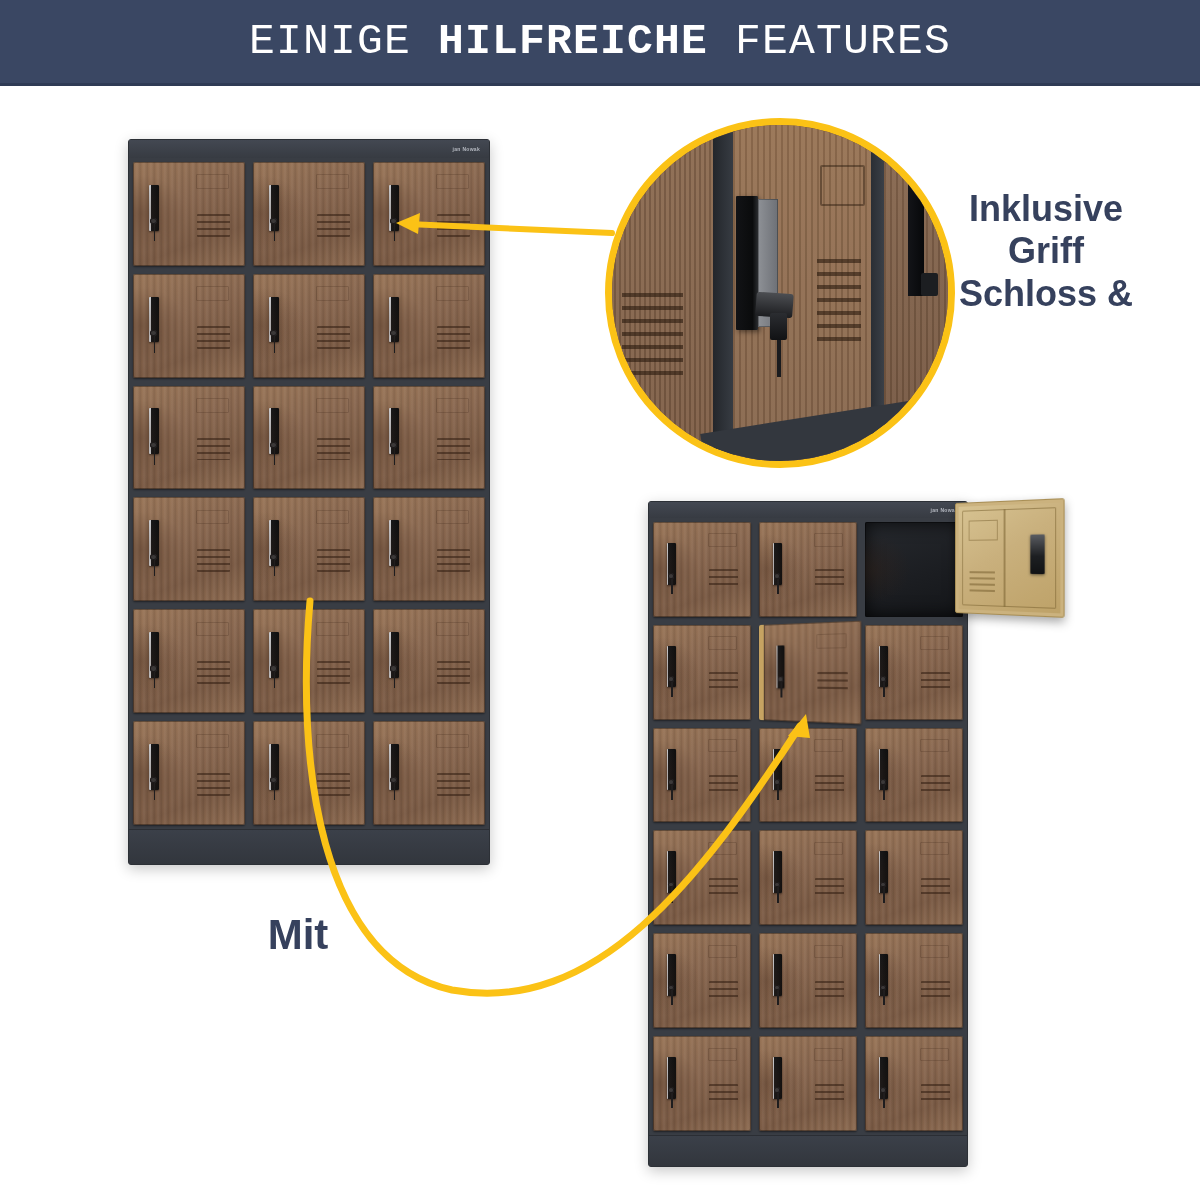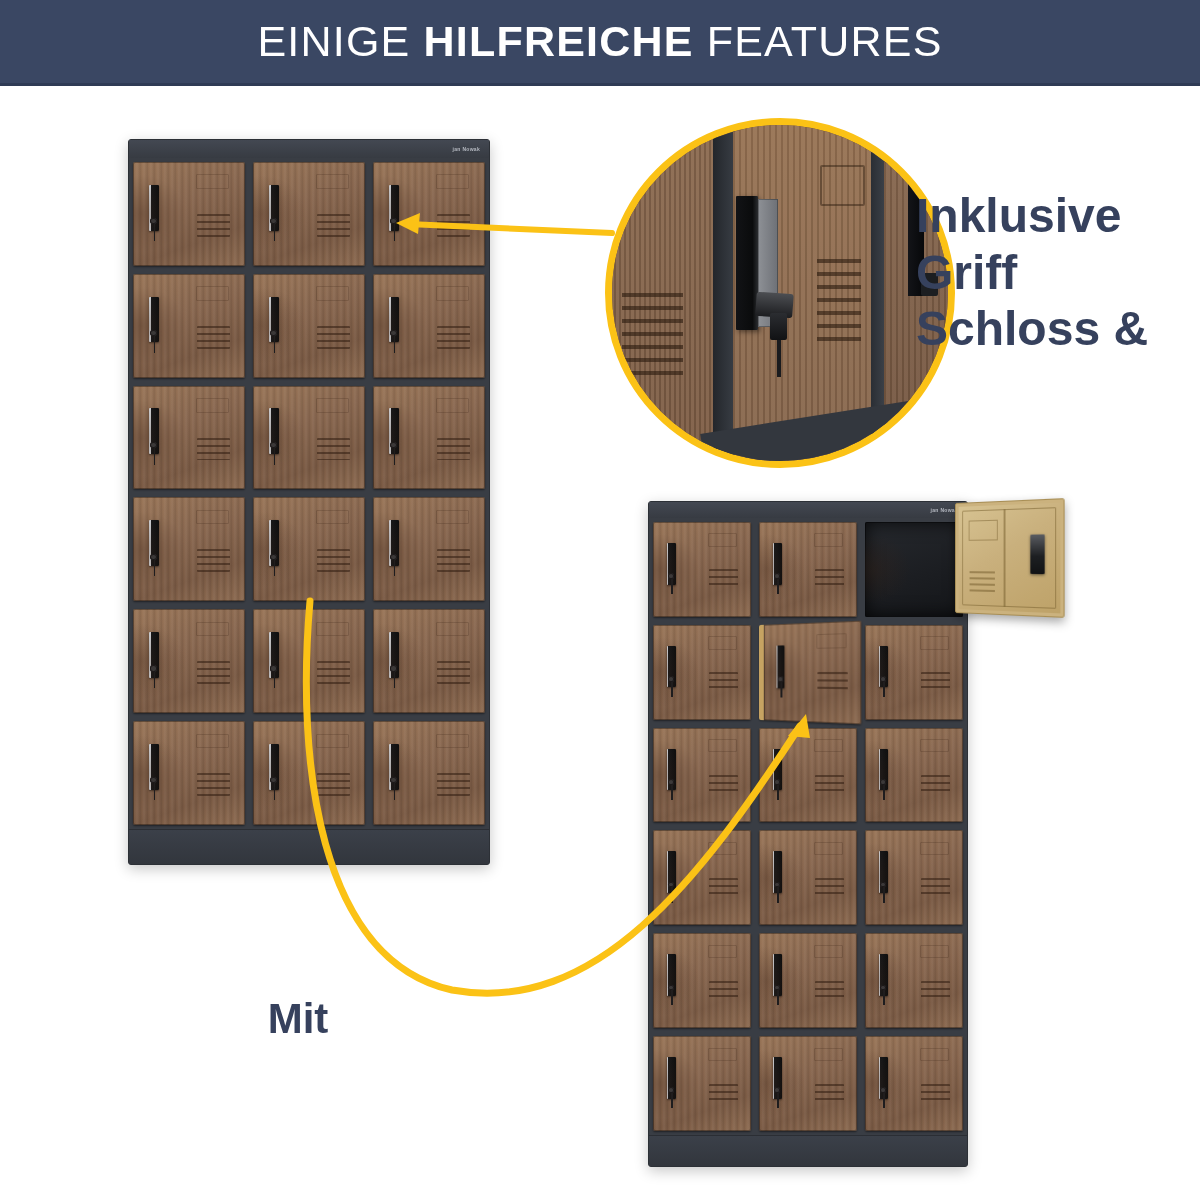--- a/index.html
+++ b/index.html
@@ -26,20 +26,21 @@
     display: flex;
     align-items: center;
     justify-content: center;
   }
   .header-bar .title {
     color: #ffffff;
     font-size: 43px;
     letter-spacing: 1.2px;
     white-space: nowrap;
     font-weight: 400;
+    font-family: Liberation Mono, monospace;
   }
   .header-bar .title .strong { font-weight: 700; }
   .header-underline {
     position: absolute;
     left: 0; top: 83px;
     width: 1200px;
     height: 3px;
     background: #2f3b55;
   }
 
@@ -356,26 +357,26 @@
   .anno {
     position: absolute;
     color: #36415d;
     font-weight: 700;
     line-height: 1.18;
   }
   .anno-lock {
     right: 24px;
     top: 188px;
     width: 260px;
-    text-align: left;
-    font-size: 48px;
+    text-align: center;
+    font-size: 36px;
   }
   .anno-doors {
     left: 118px;
-    top: 994px;
+    top: 910px;
     width: 360px;
     text-align: center;
     font-size: 42px;
   }
 
   
   .arrow-layer {
     position: absolute;
     left: 0; top: 0;
     width: 1200px;

